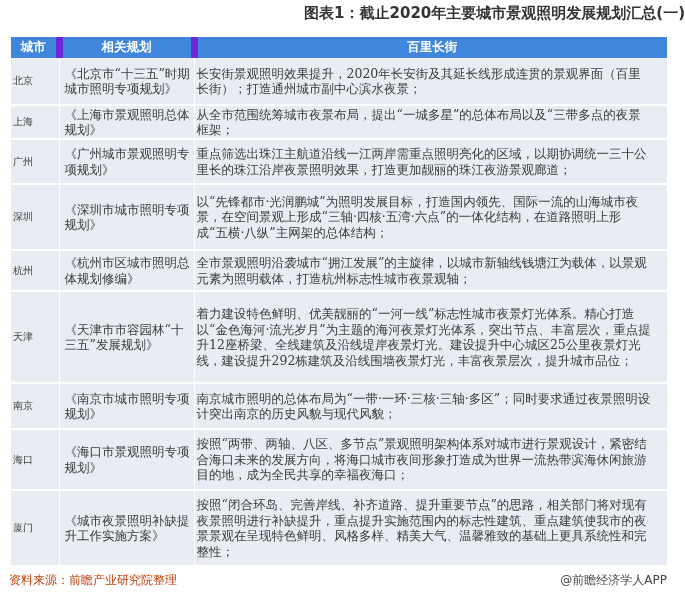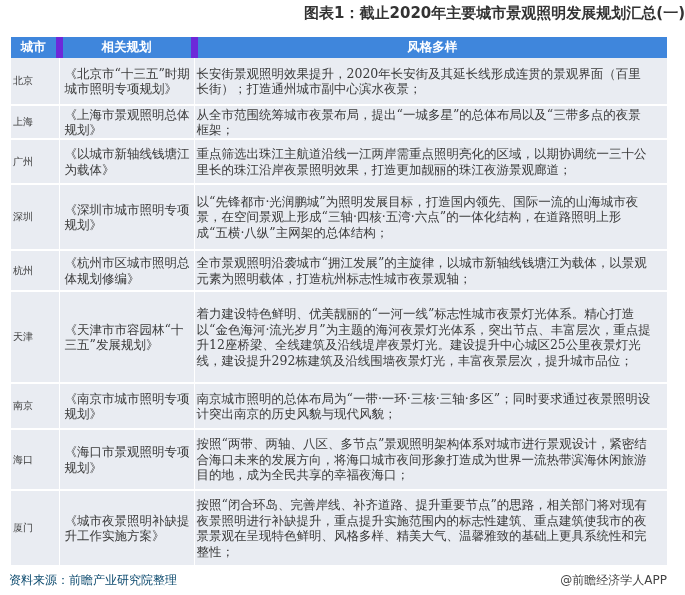--- a/index.html
+++ b/index.html
@@ -6,55 +6,55 @@
   body{width:685px;height:595px;position:relative;overflow:hidden;font-family:"DejaVu Serif","Liberation Serif",serif;color:#333;}
   .title{position:absolute;top:4px;left:0;width:685px;text-align:right;font-family:"DejaVu Sans","Liberation Sans",sans-serif;font-weight:bold;font-size:15px;color:#333;letter-spacing:0px;}
   table{position:absolute;top:37px;left:11px;width:656px;border-collapse:collapse;table-layout:fixed;}
   th{background:#3f86dc;color:#fff;font-weight:bold;font-size:12.5px;height:21px;padding:0;border-right:7px solid #6d28d9;text-align:center;}
   th:last-child{border-right:none;}
   td{background:#e9ecf2;font-size:12.5px;line-height:15.5px;vertical-align:middle;padding:0 2px;border-right:1px solid #ffffff;border-bottom:2px solid #ffffff;color:#3a3a3a;}
   td:last-child{border-right:none;}
   td.city{text-align:left;padding-left:2px;font-family:"DejaVu Sans","Liberation Sans",sans-serif;font-size:10px;}
   td.plan{padding-left:5px;}
   td.content{padding-left:2px;padding-right:16px;}
-  .source{position:absolute;top:572px;left:9px;font-family:"DejaVu Sans","Liberation Sans",sans-serif;font-size:12px;color:#0c4a6e;}
+  .source{position:absolute;top:572px;left:9px;font-family:"DejaVu Sans","Liberation Sans",sans-serif;font-size:12px;color:#c2410c;}
   .credit{position:absolute;top:572px;right:18px;font-family:"DejaVu Sans","Liberation Sans",sans-serif;font-size:12px;color:#444;}
 </style>
 </head>
 <body>
 
 <div class="title">图表1：截止2020年主要城市景观照明发展规划汇总(一)</div>
 
 <table>
   <colgroup>
     <col style="width:48px">
     <col style="width:135px">
     <col style="width:473px">
   </colgroup>
   <thead>
     <tr>
       <th>城市</th>
       <th>相关规划</th>
-      <th>风格多样</th>
+      <th>百里长街</th>
     </tr>
   </thead>
   <tbody id="tbody">
       <tr style="height: 47px;">
         <td class="city">北京</td>
         <td class="plan">《北京市“十三五”时期城市照明专项规划》</td>
         <td class="content">长安街景观照明效果提升，2020年长安街及其延长线形成连贯的景观界面（百里长街）；打造通州城市副中心滨水夜景；</td>
       </tr>
       <tr style="height: 34px;">
         <td class="city">上海</td>
         <td class="plan">《上海市景观照明总体规划》</td>
         <td class="content">从全市范围统筹城市夜景布局，提出“一城多星”的总体布局以及“三带多点的夜景框架；</td>
       </tr>
       <tr style="height: 45px;">
         <td class="city">广州</td>
-        <td class="plan">《以城市新轴线钱塘江为载体》</td>
+        <td class="plan">《广州城市景观照明专项规划》</td>
         <td class="content">重点筛选出珠江主航道沿线一江两岸需重点照明亮化的区域，以期协调统一三十公里长的珠江沿岸夜景照明效果，打造更加靓丽的珠江夜游景观廊道；</td>
       </tr>
       <tr style="height: 66px;">
         <td class="city">深圳</td>
         <td class="plan">《深圳市城市照明专项规划》</td>
         <td class="content">以“先锋都市·光润鹏城”为照明发展目标，打造国内领先、国际一流的山海城市夜景，在空间景观上形成“三轴·四核·五湾·六点”的一体化结构，在道路照明上形成“五横·八纵”主网架的总体结构；</td>
       </tr>
       <tr style="height: 41px;">
         <td class="city">杭州</td>
         <td class="plan">《杭州市区城市照明总体规划修编》</td>

